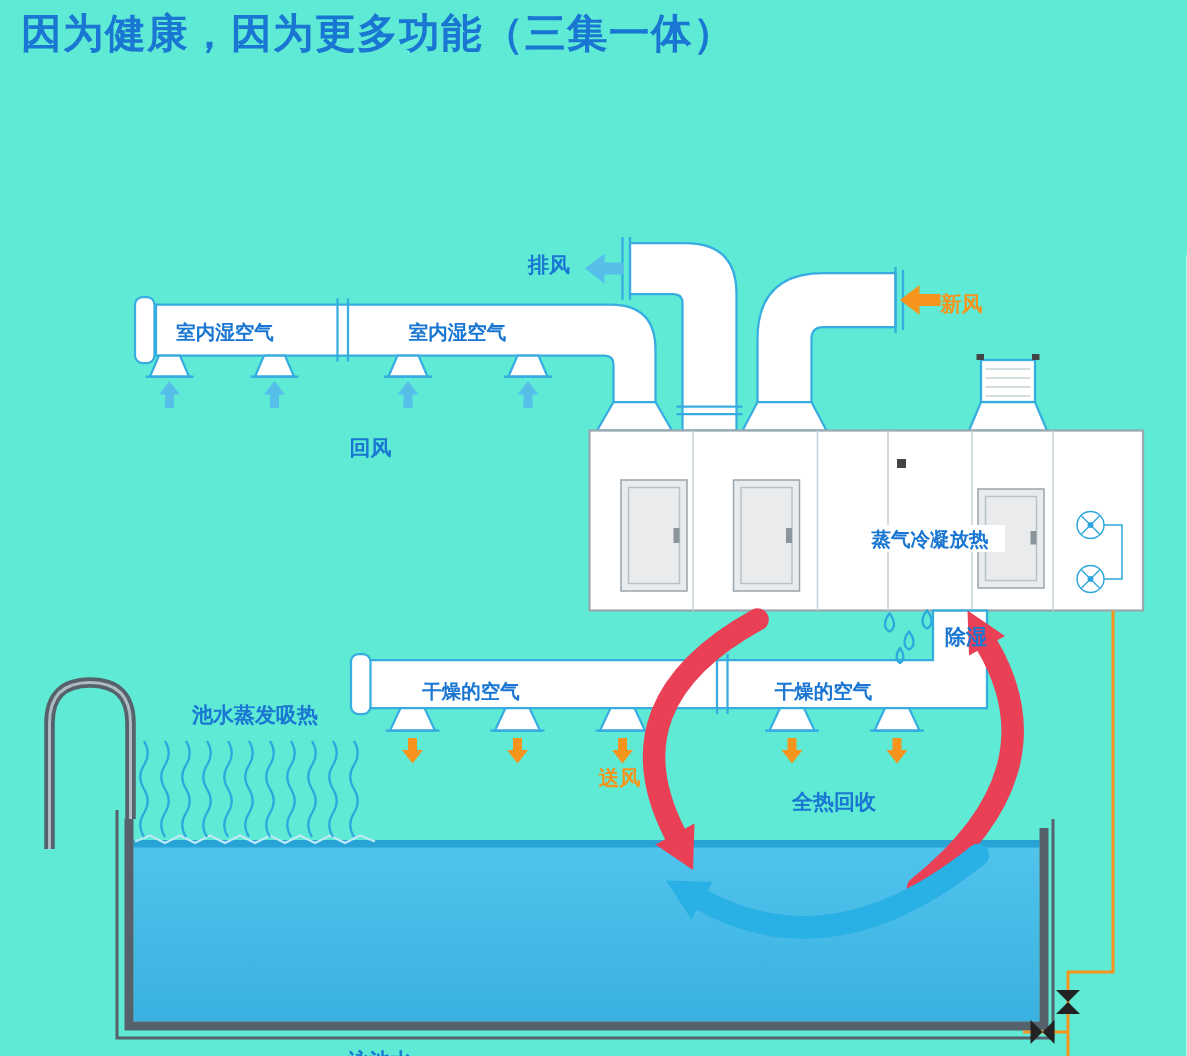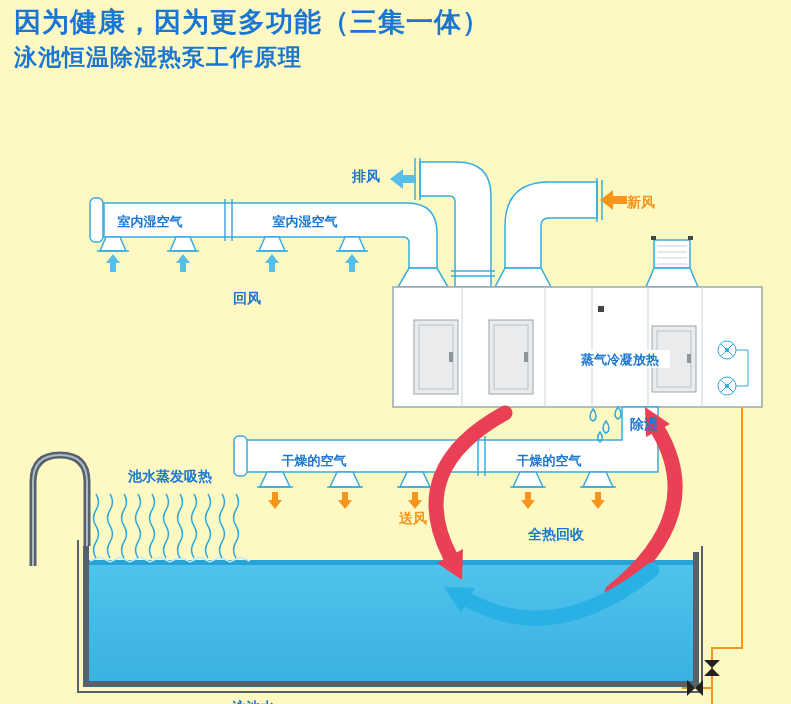--- a/index.html
+++ b/index.html
@@ -1,36 +1,35 @@
 <!DOCTYPE html>
 <html><head>
 <meta charset="utf-8">
 <style>
   html,body{margin:0;padding:0;background:#fff;}
-  .page{position:relative;width:791px;height:704px;background:#fef9c3;overflow:hidden;
+  .page{position:relative;width:791px;height:704px;background:#5eead4;overflow:hidden;
         font-family:"DejaVu Sans","Liberation Sans",sans-serif;}
   .title1{position:absolute;left:14px;top:4px;font-size:27px;font-weight:bold;color:#1976d2;letter-spacing:1px;margin:0;}
   .title2{position:absolute;left:14px;top:42px;font-size:23px;font-weight:bold;color:#1976d2;letter-spacing:1px;margin:0;}
   .desc{position:absolute;left:14px;top:84px;width:764px;font-size:14px;line-height:21px;color:#3a3a3a;margin:0;}
   svg.diagram{position:absolute;left:0;top:0;width:791px;height:704px;}
   svg text{font-family:"DejaVu Sans","Liberation Sans",sans-serif;font-weight:bold;}
   .lbl-blue{fill:#1976d2;font-size:14px;}
   .lbl-orange{fill:#f7941d;font-size:14px;}
   .lbl-small{font-size:13px;}
   .duct{fill:#ffffff;stroke:#36ace0;stroke-width:1.5;}
   .ductline{stroke:#36ace0;stroke-width:1.5;fill:none;}
   .unitline{stroke:#c6d2d8;stroke-width:1;fill:none;}
 </style>
 </head>
 <body>
 
 <div class="page">
 
   <h1 class="title1">因为健康，因为更多功能（三集一体）</h1>
-  <h2 class="title2">泳池恒温除湿热泵工作原理</h2>
 
   <svg class="diagram" viewBox="0 0 791 704">
     <defs>
       <path id="sq" d="M0,0 q5,8 0,16 q-5,8 0,16 q5,8 0,16 q-5,8 0,16"></path>
       <linearGradient id="waterGrad" x1="0" y1="0" x2="0" y2="1">
         <stop offset="0" stop-color="#50c4ec"></stop>
         <stop offset="1" stop-color="#3bb1e1"></stop>
       </linearGradient>
     </defs>
 

